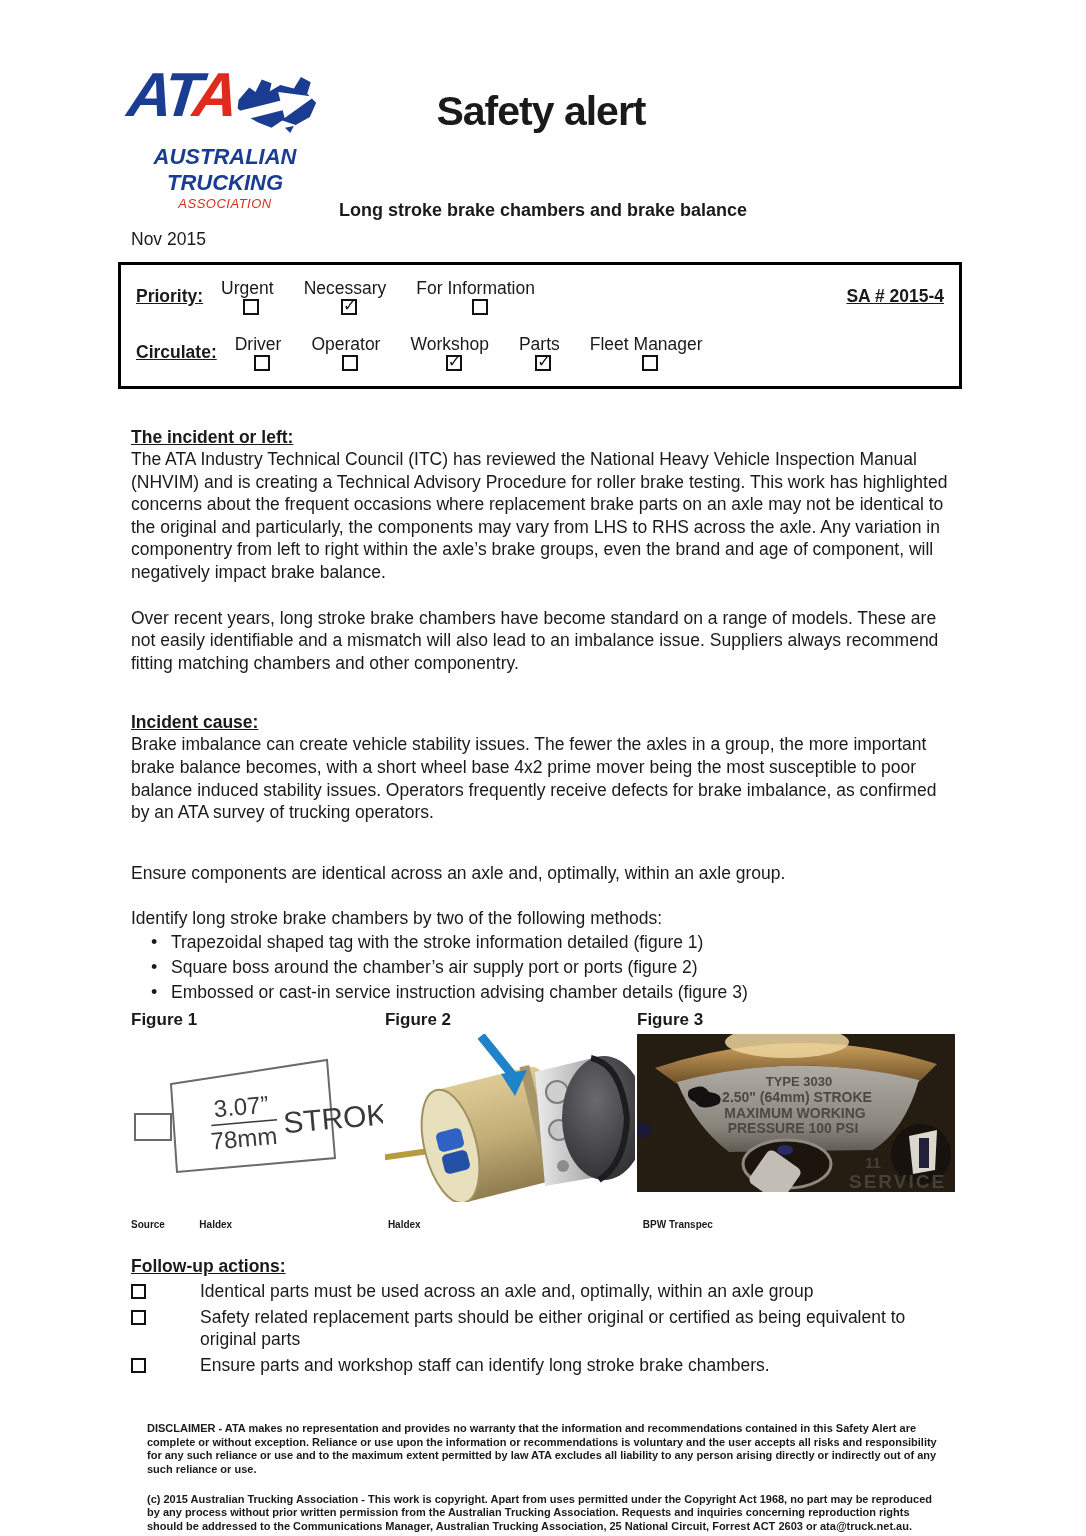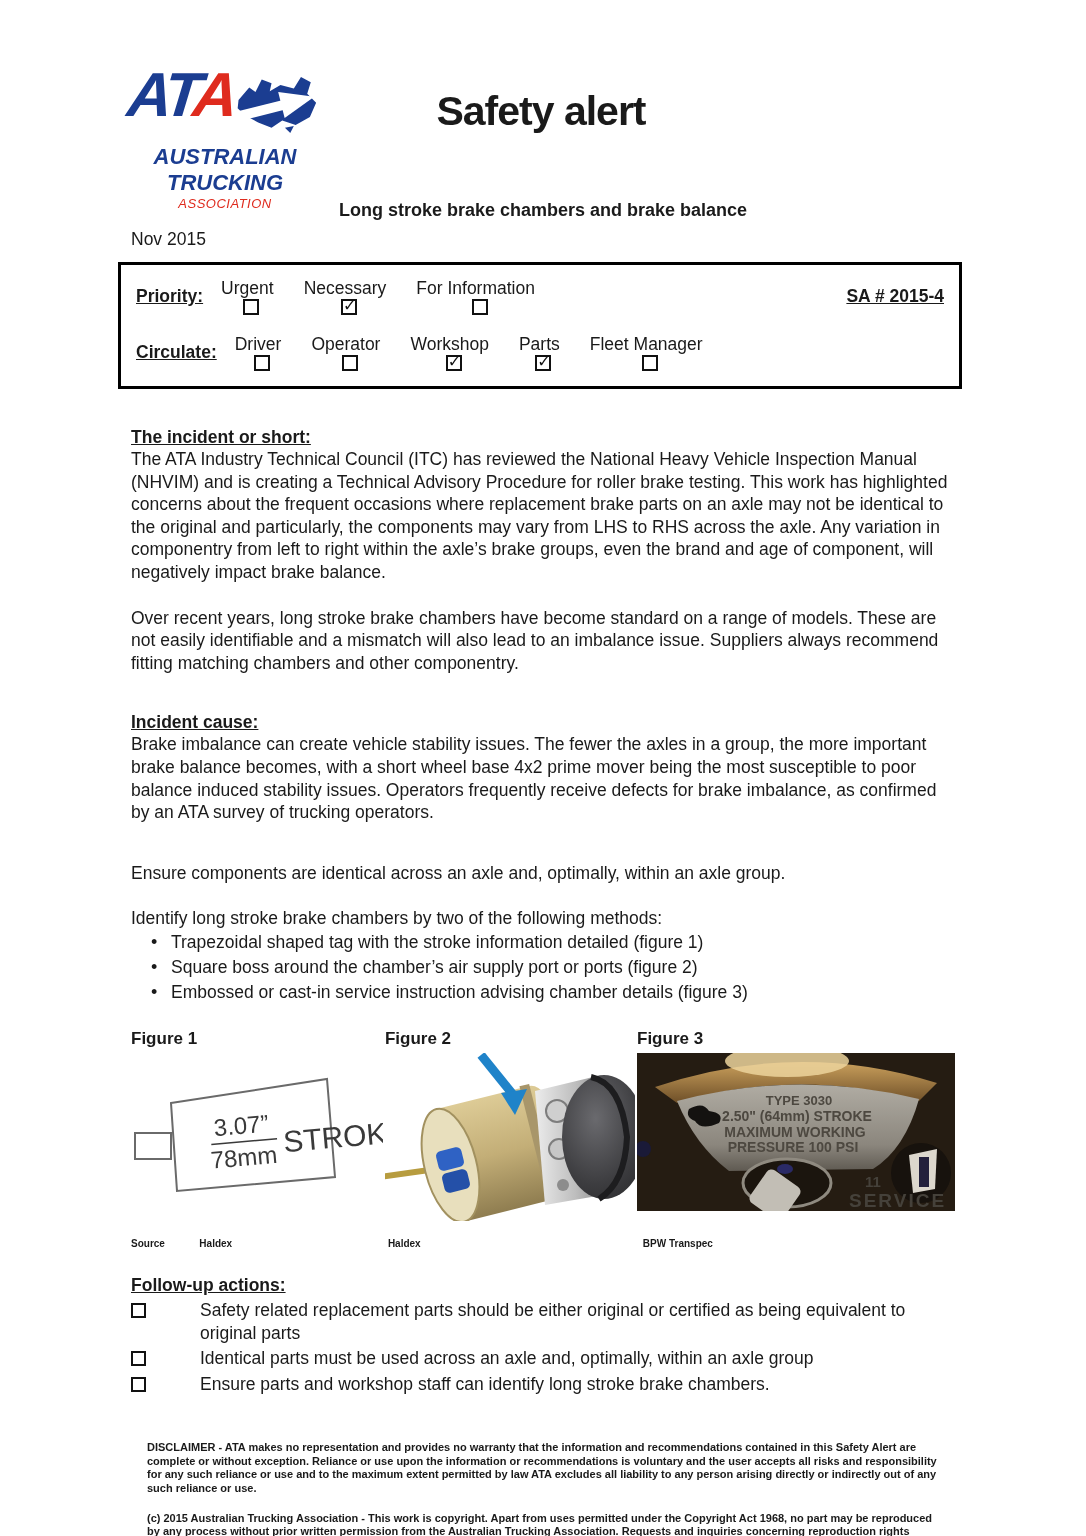--- a/index.html
+++ b/index.html
@@ -50,21 +50,21 @@
   
   .section { margin-top:0; }
   .sec-heading { font-size:17.5px; font-weight:bold; text-decoration:underline; margin:0; }
   .para { font-size:17.5px; line-height:22.6px; margin:0; }
   .gap-lg { height:38px; } .gap-md { height:23px; }
   ul.bullets { margin:0; padding:0 0 0 24px; list-style:none; }
   ul.bullets li { font-size:17.5px; line-height:25px; position:relative; padding-left:16px; }
   ul.bullets li::before { content:"•"; position:absolute; left:-4px; font-size:18px; }
 
   
-  .figures { display:flex; margin-top:24px;justify-content:center; }
+  .figures { display:flex; margin-top:5px;justify-content:center; }
   .fig-col1 { width:265px; } .fig-col2 { width:263px; } .fig-col3 { width:322px; }
   .fig-label { font-size:17px; font-weight:bold; margin-bottom:4px; }
   .captions { display:flex; margin-top:8px; }
   .cap { font-size:10px; font-weight:bold; }
   .cap-src { display:inline-block; margin-right:30px; }
 
   
   .followup { margin-top:24px; }
   .fu-item { display:flex; align-items:flex-start; margin-top:3px; }
   .fu-box {
@@ -141,21 +141,21 @@
       </span>
       <span class="opt">
         <span>Fleet Manager</span>
         <span class="cbx"></span>
       </span>
     </div>
   </div>
 
   <div class="gap-lg"></div>
   <div class="section">
-    <div class="sec-heading">The incident or short:</div>
+    <div class="sec-heading">The incident or left:</div>
     <p class="para">The ATA Industry Technical Council (ITC) has reviewed the National Heavy Vehicle Inspection Manual (NHVIM) and is creating a Technical Advisory Procedure for roller brake testing. This work has highlighted concerns about the frequent occasions where replacement brake parts on an axle may not be identical to the original and particularly, the components may vary from LHS to RHS across the axle. Any variation in componentry from left to right within the axle’s brake groups, even the brand and age of component, will negatively impact brake balance.</p>
     <div class="gap-md"></div>
     <p class="para">Over recent years, long stroke brake chambers have become standard on a range of models. These are not easily identifiable and a mismatch will also lead to an imbalance issue. Suppliers always recommend fitting matching chambers and other componentry.</p>
   </div>
 
   <div class="gap-lg"></div>
   <div class="section">
     <div class="sec-heading">Incident cause:</div>
     <p class="para">Brake imbalance can create vehicle stability issues. The fewer the axles in a group, the more important brake balance becomes, with a short wheel base 4x2 prime mover being the most susceptible to poor balance induced stability issues. Operators frequently receive defects for brake imbalance, as confirmed by an ATA survey of trucking operators.</p>
   </div>
@@ -294,25 +294,25 @@
     </div>
     <div class="fig-col3">
       <span class="cap">BPW Transpec</span>
     </div>
   </div>
 
   <div class="followup">
     <div class="sec-heading">Follow-up actions:</div>
     <div class="fu-item">
       <span class="fu-box"></span>
-      <span class="fu-text">Safety related replacement parts should be either original or certified as being equivalent to original parts</span>
+      <span class="fu-text">Identical parts must be used across an axle and, optimally, within an axle group</span>
     </div>
     <div class="fu-item">
       <span class="fu-box"></span>
-      <span class="fu-text">Identical parts must be used across an axle and, optimally, within an axle group</span>
+      <span class="fu-text">Safety related replacement parts should be either original or certified as being equivalent to original parts</span>
     </div>
     <div class="fu-item">
       <span class="fu-box"></span>
       <span class="fu-text">Ensure parts and workshop staff can identify long stroke brake chambers.</span>
     </div>
   </div>
 
   <div class="footer">
     <p>DISCLAIMER - ATA makes no representation and provides no warranty that the information and recommendations contained in this Safety Alert are complete or without exception. Reliance or use upon the information or recommendations is voluntary and the user accepts all risks and responsibility for any such reliance or use and to the maximum extent permitted by law ATA excludes all liability to any person arising directly or indirectly out of any such reliance or use.</p>
     <p>(c) 2015 Australian Trucking Association - This work is copyright. Apart from uses permitted under the Copyright Act 1968, no part may be reproduced by any process without prior written permission from the Australian Trucking Association. Requests and inquiries concerning reproduction rights should be addressed to the Communications Manager, Australian Trucking Association, 25 National Circuit, Forrest ACT 2603 or ata@truck.net.au.</p>

